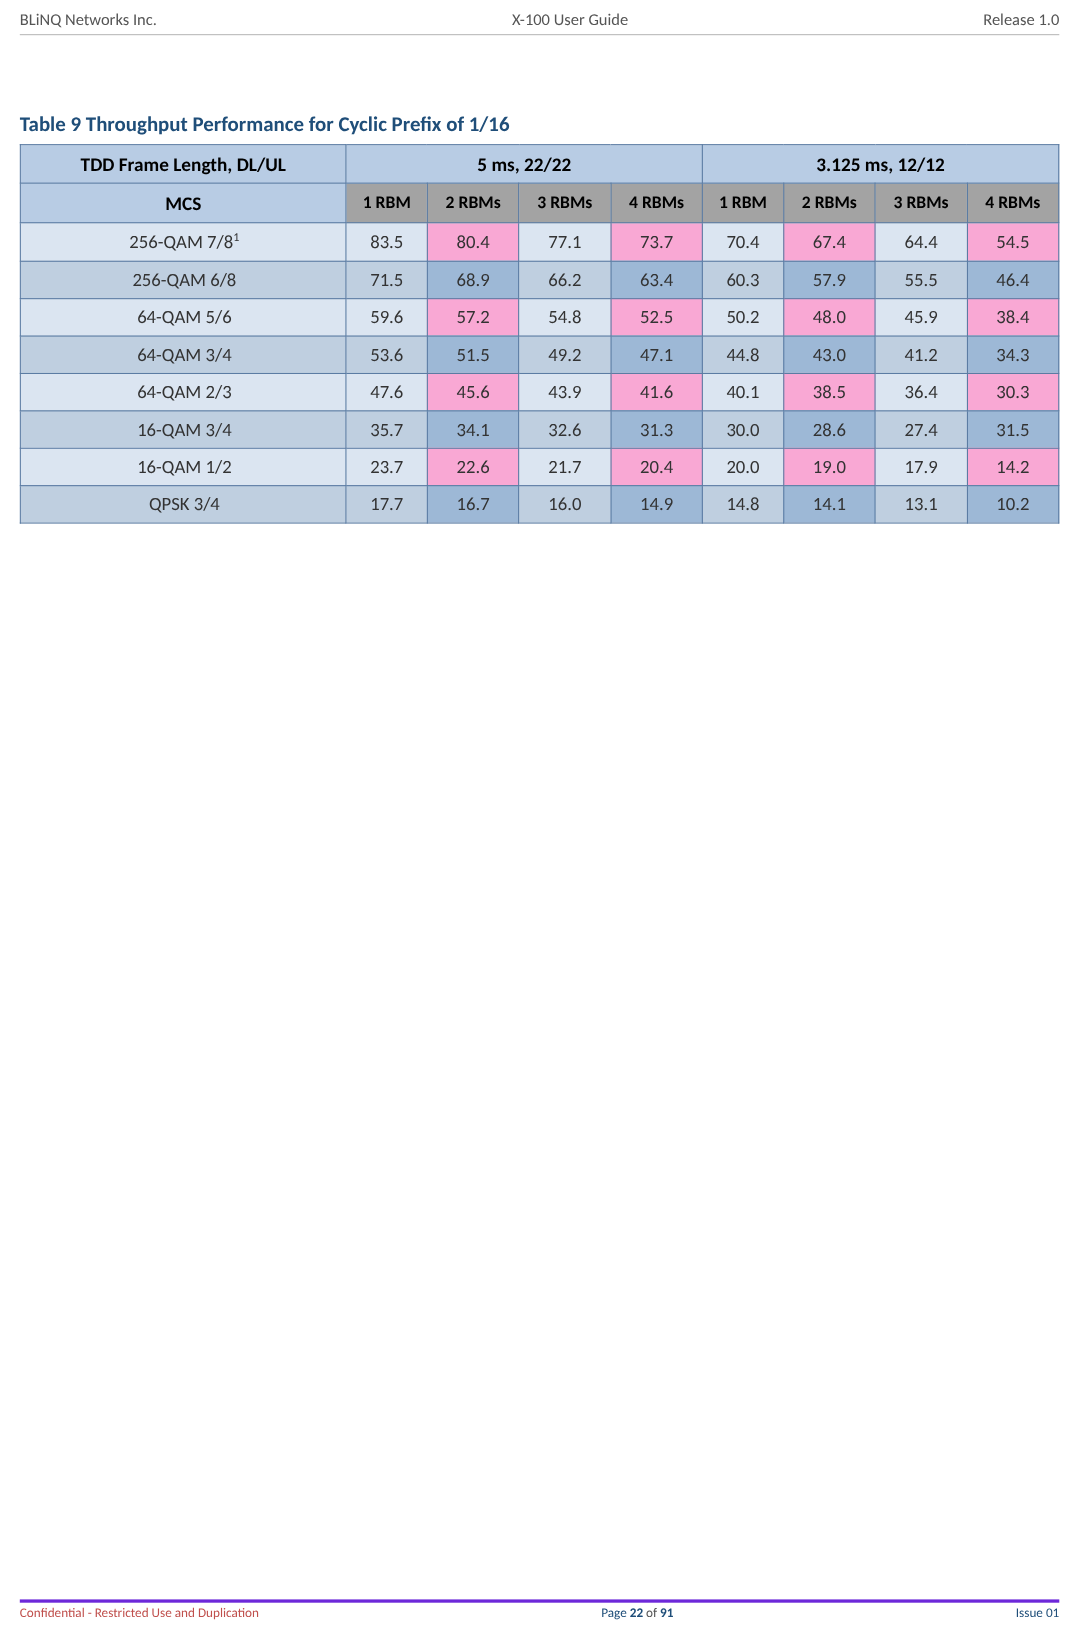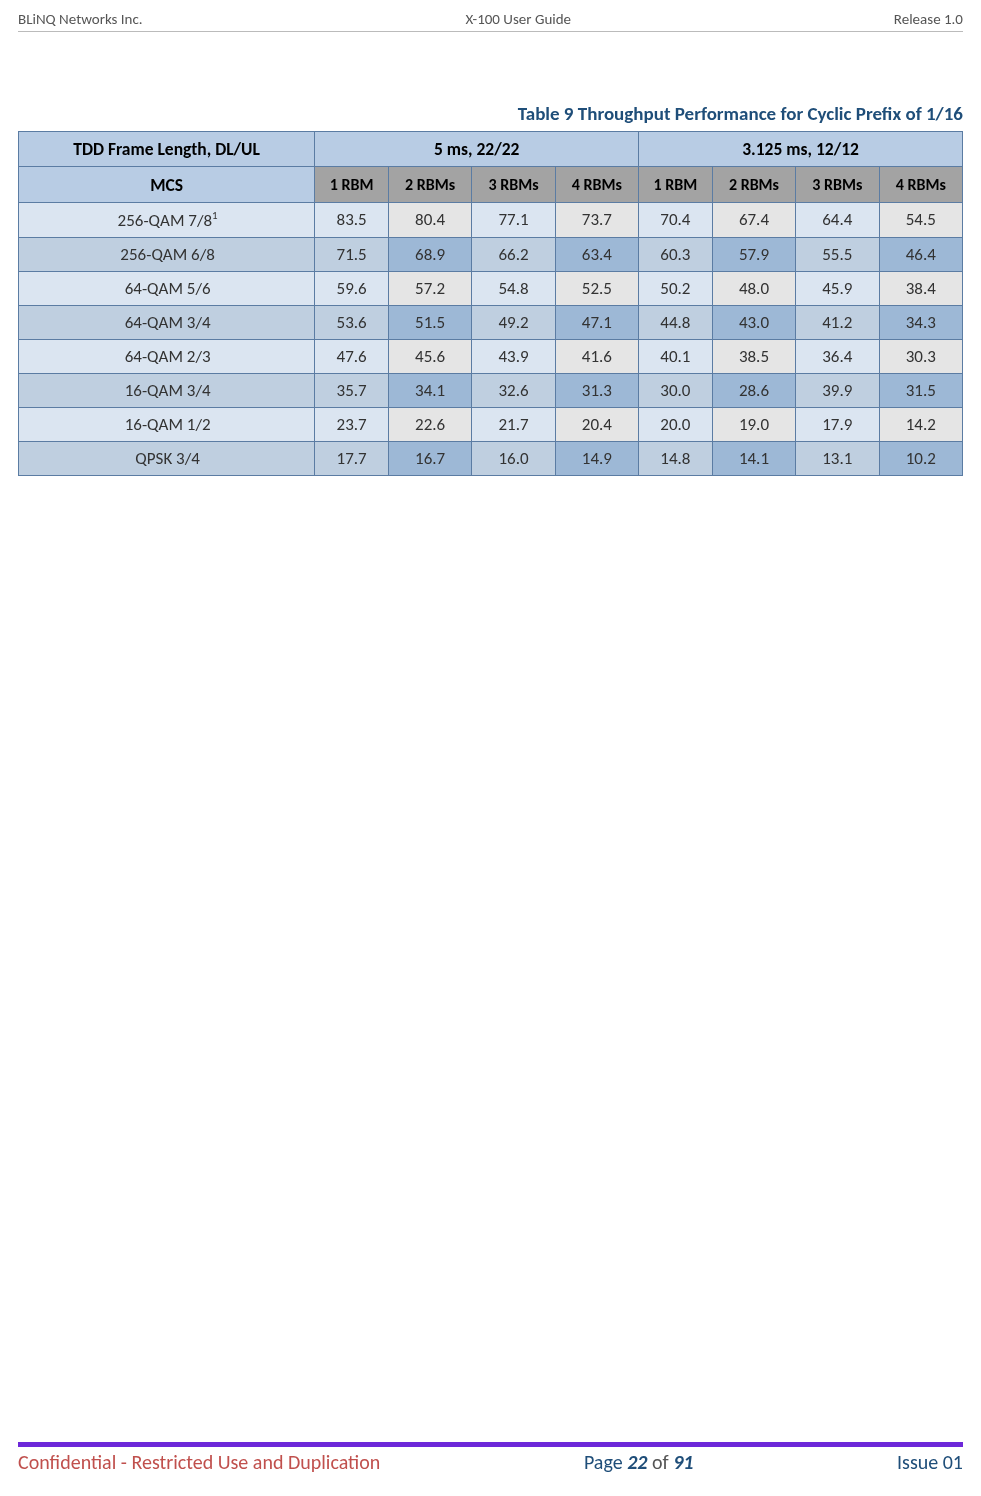--- a/index.html
+++ b/index.html
@@ -16,21 +16,21 @@
       display: flex;
       justify-content: space-between;
       font-size: 15px;
       color: #555;
       border-bottom: 1px solid #bbb;
       padding-bottom: 3px;
       margin-bottom: 70px;
     }
     .header-center { text-align: center; }
     .table-title {
-      text-align: right;
+      text-align: left;
       color: #1f4e79;
       font-weight: bold;
       font-size: 19px;
       margin-bottom: 6px;
     }
     table {
       border-collapse: collapse;
       width: 100%;
       font-size: 17px;
       padding-left: 47px;
@@ -55,40 +55,40 @@
       padding: 8px 2px;
     }
     td.row-label {
       background: #dbe5f1;
       text-align: center;
       padding-left: 6px;
       font-size: 17px;
     }
     tr.dark td.row-label { background: #bfcfe0; }
     td.cell-light { background: #dbe5f1; }
-    td.cell-dark { background: #e5e5e5; }
+    td.cell-dark { background: #f9a8d4; }
     tr.dark td.cell-light { background: #bfcfe0; }
     tr.dark td.cell-dark { background: #9db8d6; }
     sup { font-size: 11px; vertical-align: super; }
     .mcs-head { font-size: 18px; }
     .footer {
       position: absolute;
       bottom: 22px;
       left: 18px;
       right: 18px;
-      border-top: 5px solid #6d28d9;
+      border-top: 3px solid #6d28d9;
       padding-top: 3px;
-      font-size: 20px;
+      font-size: 12px;
       display: flex;
       justify-content: space-between;
     }
     .footer-left { color: #c0504d; }
     .footer-center { color: #1f4e79; }
     .footer-right { color: #1f4e79; font-weight: normal; }
-    .pg-num { font-weight: bold; font-style: italic; }
+    .pg-num { font-weight: bold; }
     .pg-of { color: #555; }
   </style>
 </head>
 <body>
 
 <div class="header">
   <span>BLiNQ Networks Inc.</span>
   <span class="header-center">X-100 User Guide</span>
   <span>Release 1.0</span>
 </div>
@@ -171,21 +171,21 @@
         <td class="cell-dark">30.3</td>
       </tr>
       <tr class="dark">
         <td class="row-label">16-QAM 3/4</td>
         <td class="cell-light">35.7</td>
         <td class="cell-dark">34.1</td>
         <td class="cell-light">32.6</td>
         <td class="cell-dark">31.3</td>
         <td class="cell-light">30.0</td>
         <td class="cell-dark">28.6</td>
-        <td class="cell-light">39.9</td>
+        <td class="cell-light">27.4</td>
         <td class="cell-dark">31.5</td>
       </tr>
       <tr>
         <td class="row-label">16-QAM 1/2</td>
         <td class="cell-light">23.7</td>
         <td class="cell-dark">22.6</td>
         <td class="cell-light">21.7</td>
         <td class="cell-dark">20.4</td>
         <td class="cell-light">20.0</td>
         <td class="cell-dark">19.0</td>

